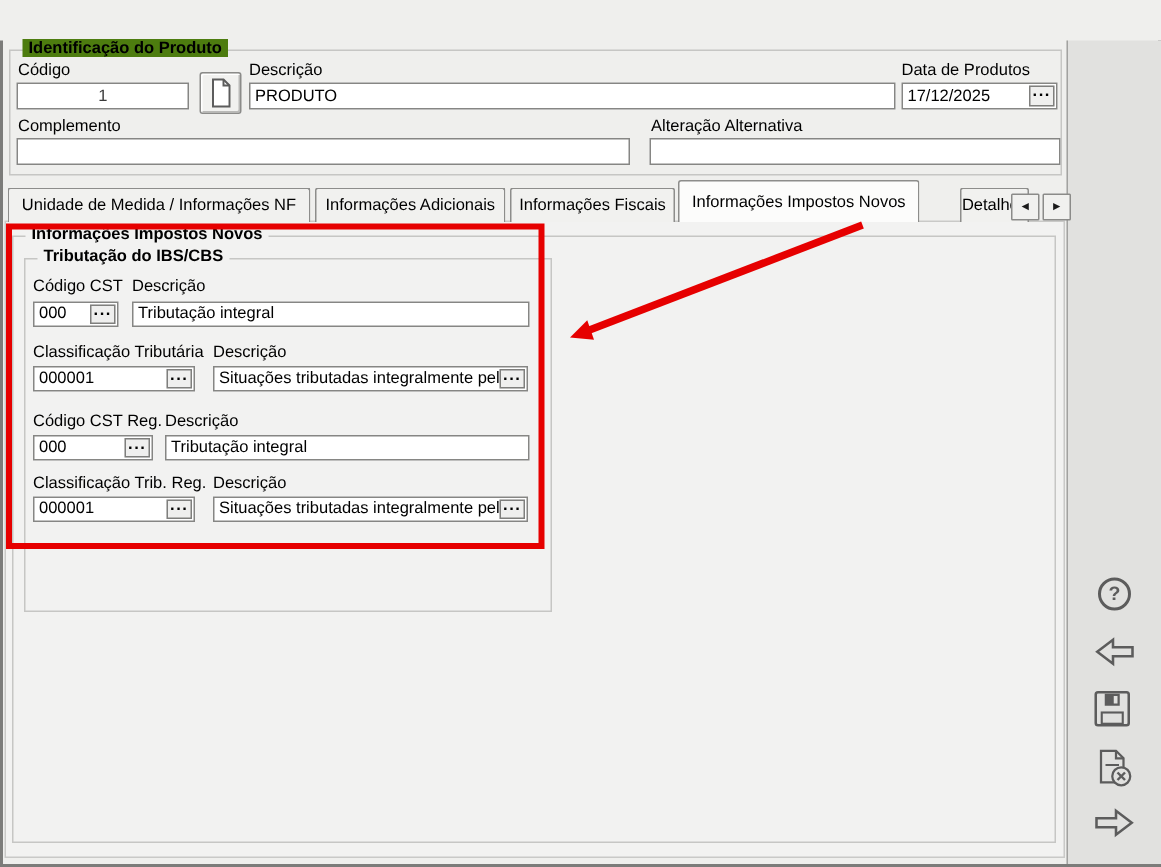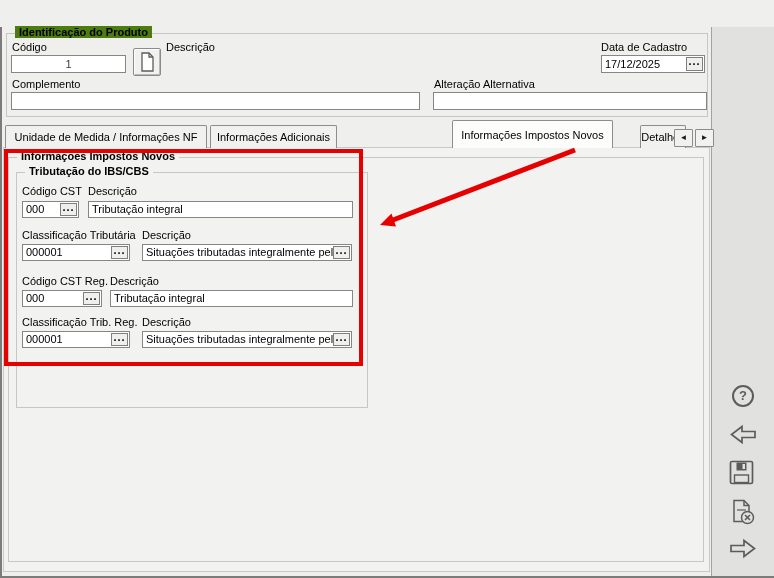--- a/index.html
+++ b/index.html
@@ -70,34 +70,36 @@
   </div>
   <div class="lbl" style="left:12px;top:41px;">Código</div>
   <div class="field center" style="left:11px;top:55px;width:115px;color:#3a3a3a;">1</div>
   <div class="pushbtn" style="left:133px;top:48px;width:28px;height:28px;">
     <svg width="26" height="26" style="position:absolute;left:5px;top:3px;">
       <path d="M3,1 h7 l4,4 v14 h-11 z" fill="#ffffff" stroke="#5c5c5c" stroke-width="1.3"></path>
       <path d="M10,1 v4 h4" fill="none" stroke="#5c5c5c" stroke-width="1.3"></path>
     </svg>
   </div>
   <div class="lbl" style="left:166px;top:41px;">Descrição</div>
-  <div class="lbl" style="left:601px;top:41px;">Data de Cadastro</div>
+  <div class="field" style="left:166px;top:55px;width:431px;">PRODUTO</div>
+  <div class="lbl" style="left:601px;top:41px;">Data de Produtos</div>
   <div class="field" style="left:601px;top:55px;width:104px;">
     <span>17/12/2025</span>
     <span class="mini-btn"><span>...</span></span>
   </div>
   <div class="lbl" style="left:12px;top:78px;">Complemento</div>
   <div class="field" style="left:11px;top:92px;width:409px;"></div>
   <div class="lbl" style="left:434px;top:78px;">Alteração Alternativa</div>
   <div class="field" style="left:433px;top:92px;width:274px;"></div>
 
   <div class="panel"></div>
 
   <div class="tab" style="left:5px;width:202px;">Unidade de Medida / Informações NF</div>
   <div class="tab" style="left:210px;width:127px;">Informações Adicionais</div>
+  <div class="tab" style="left:340px;width:110px;">Informações Fiscais</div>
   <div class="tab active" style="left:452px;width:161px;">Informações Impostos Novos</div>
   <div class="tab" style="left:640px;width:46px;">Detalhes</div>
   <div class="tab-scroll" style="left:674px;"><span>◄</span></div>
   <div class="tab-scroll" style="left:695px;"><span>►</span></div>
 
   <div class="groupbox" style="left:8px;top:157px;width:696px;height:405px;z-index:2;">
     <span class="gb-title bg-panel">Informações Impostos Novos</span>
   </div>
   <div class="groupbox" style="left:16px;top:172px;width:352px;height:236px;z-index:2;">
     <span class="gb-title bg-panel">Tributação do IBS/CBS</span>

